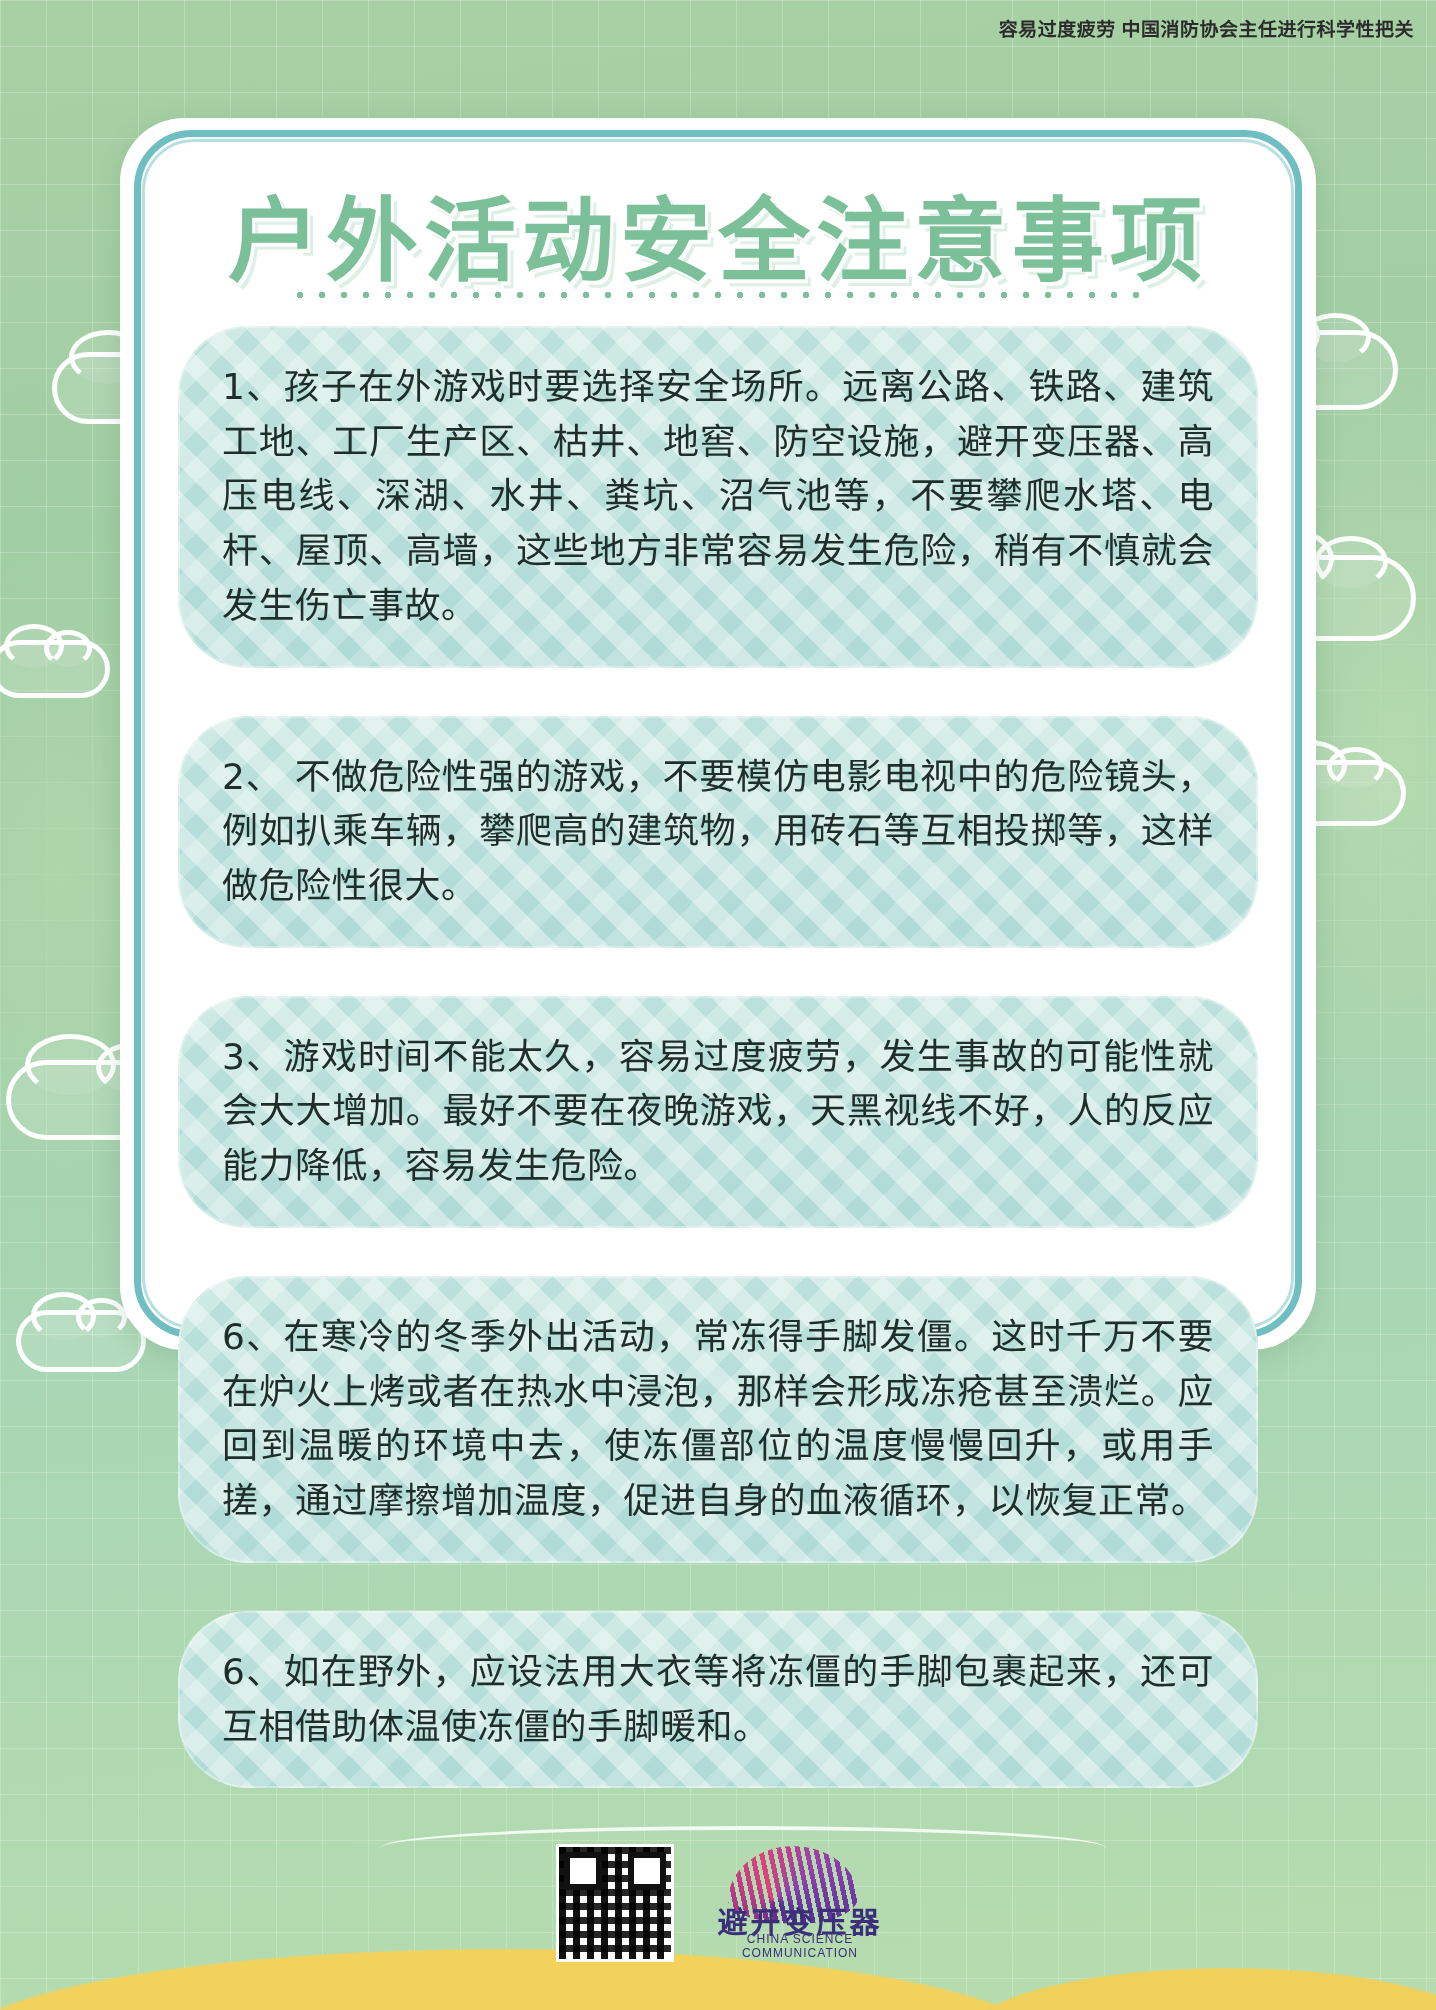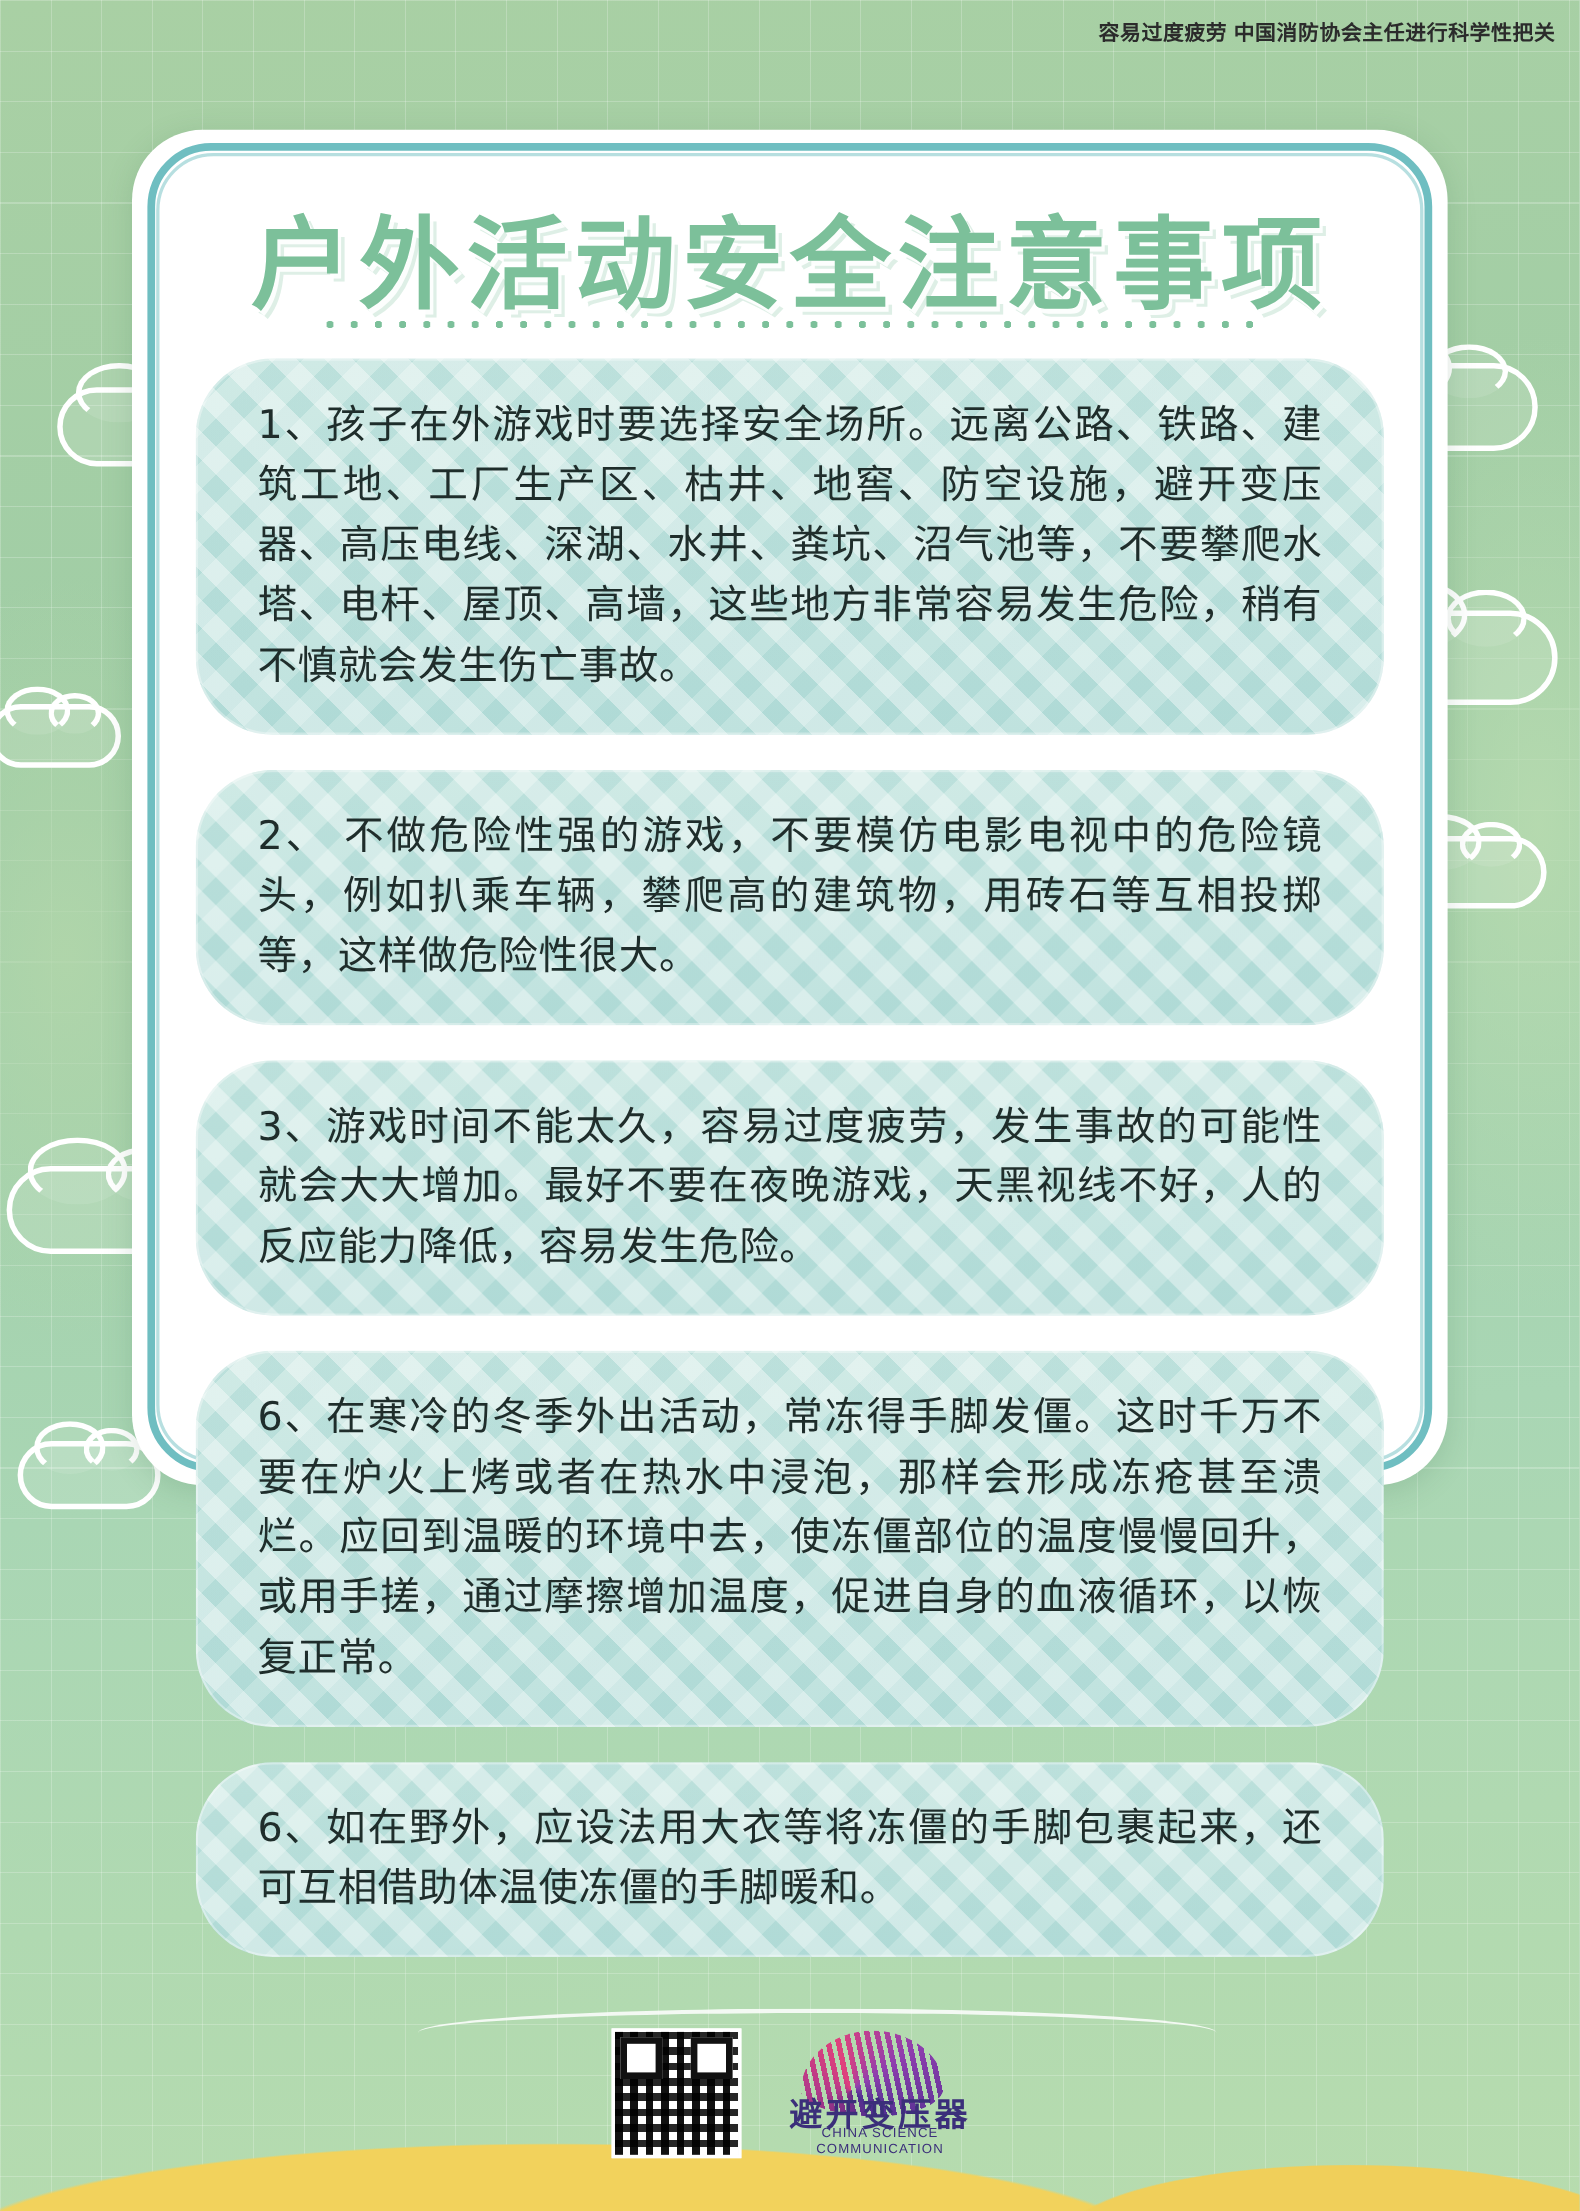--- a/index.html
+++ b/index.html
@@ -143,23 +143,23 @@
     background-position: center;
   }
 
   
   .items {
     position: absolute;
     left: 58px; right: 58px; top: 208px;
   }
   .item {
     position: relative;
-    margin-bottom: 32px;
+    margin-bottom: 48px;
     border-radius: 70px;
-    padding: 34px 56px;
+    padding: 34px 44px;
     background-color: #c6e6e2;
     background-image:
       repeating-linear-gradient(45deg, rgba(255,255,255,0.40) 0 18px, rgba(255,255,255,0) 18px 36px),
       repeating-linear-gradient(-45deg, rgba(120,190,186,0.22) 0 18px, rgba(120,190,186,0) 18px 36px),
       linear-gradient(180deg, #cfeae5 0%, #bfe2de 100%);
     box-shadow: inset 0 0 0 2px rgba(255,255,255,0.35);
   }
   .item p {
     margin: 0;
     font-family: "DejaVu Sans", "Liberation Sans", sans-serif;

